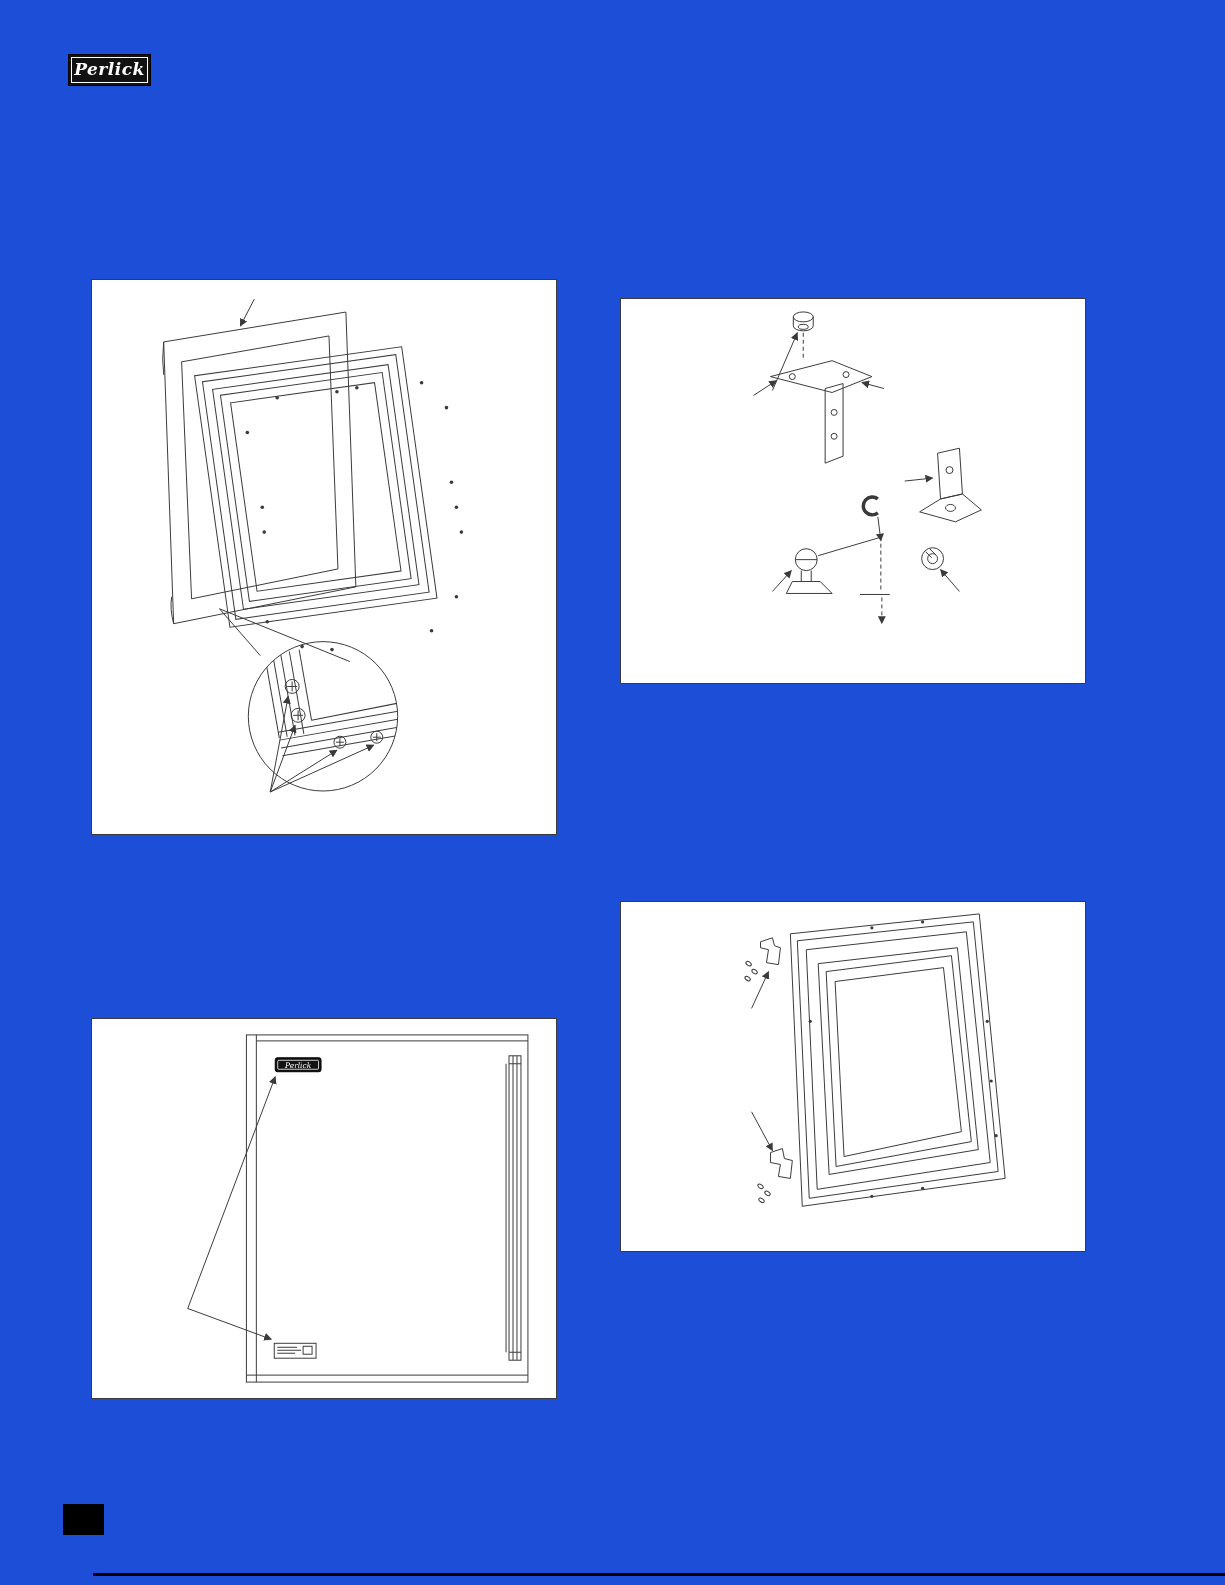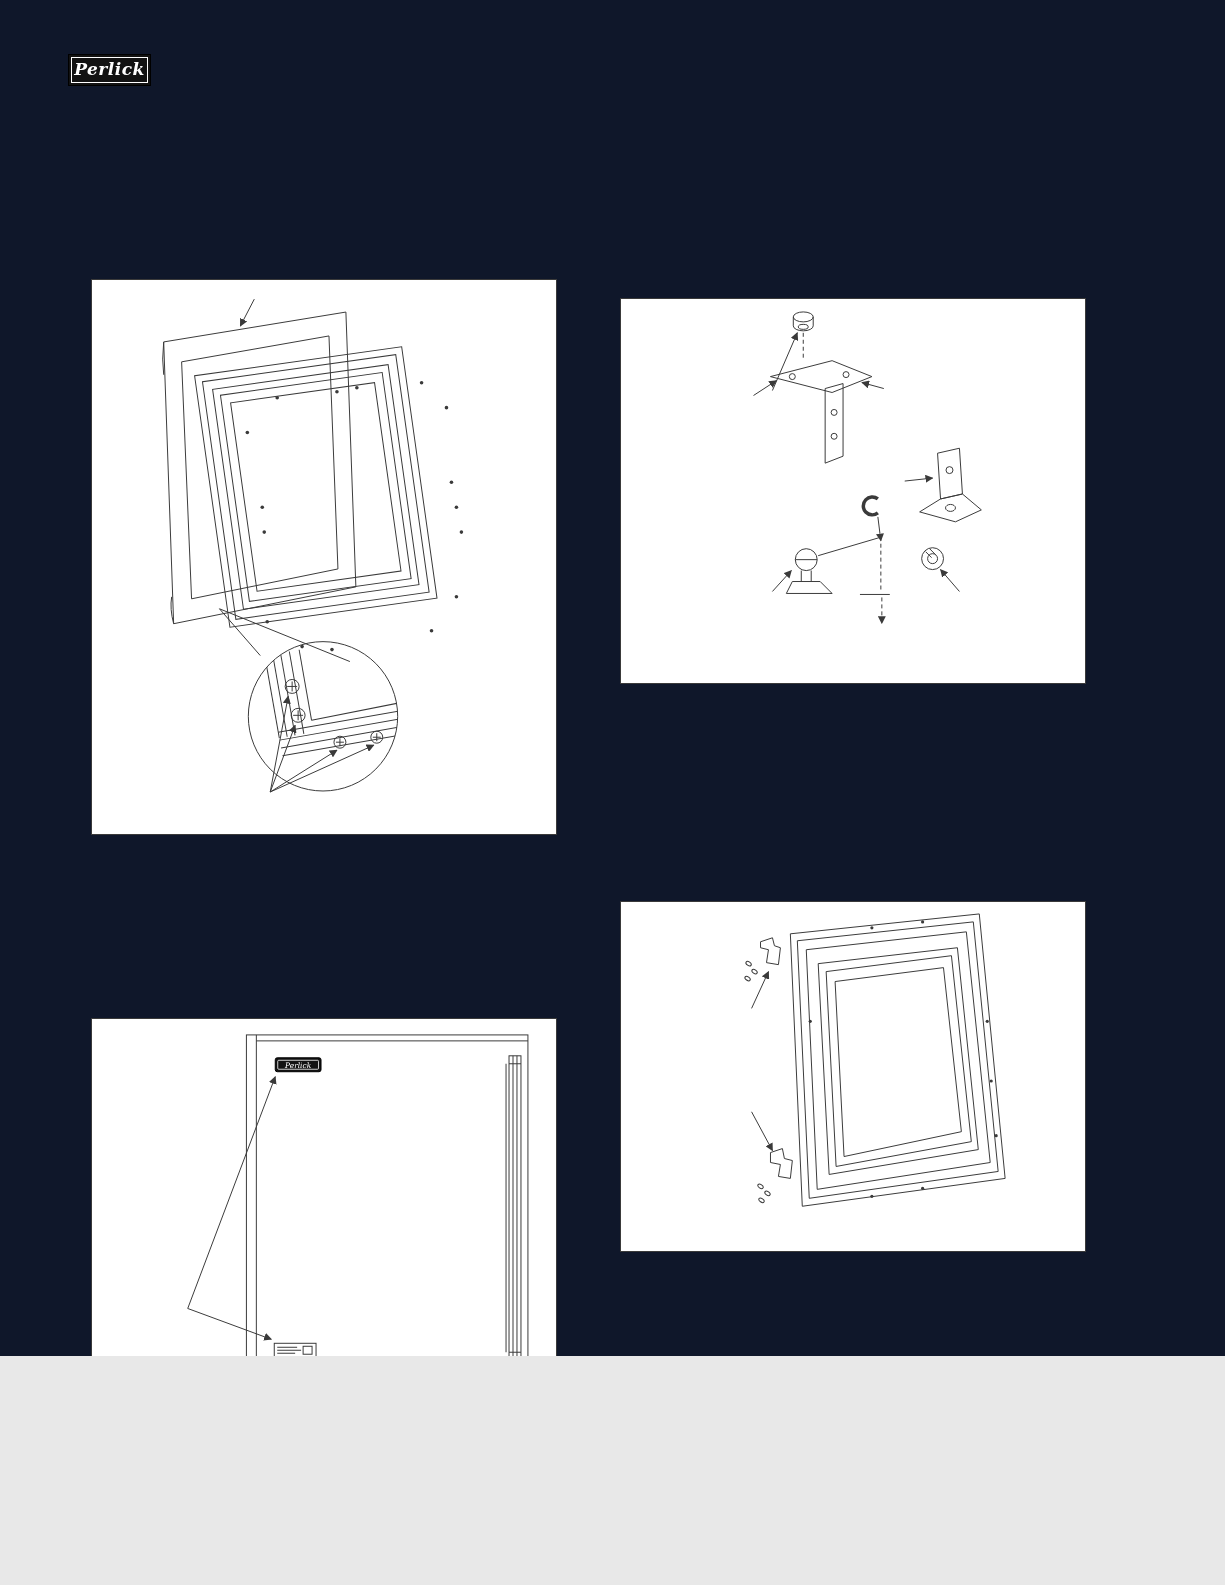--- a/index.html
+++ b/index.html
@@ -1,22 +1,22 @@
 <!DOCTYPE html>
 <html><head>
 <meta charset="utf-8">
 <style>
   * { margin: 0; padding: 0; box-sizing: border-box; }
   html, body { background: #e8e8e8; }
   body { font-family: "Liberation Sans", sans-serif; }
   .page {
     position: relative;
     width: 1225px;
-    height: 1356px;
-    background: #0f172a;
+    height: 1585px;
+    background: #1d4ed8;
     margin: 0 auto;
     overflow: hidden;
   }
   .logo {
     position: absolute;
     left: 68px; top: 54px;
     width: 83px; height: 32px;
     background: #121212;
     border: 1px solid #000;
     box-shadow: inset 0 0 0 2px #121212, inset 0 0 0 3px #ffffff;

